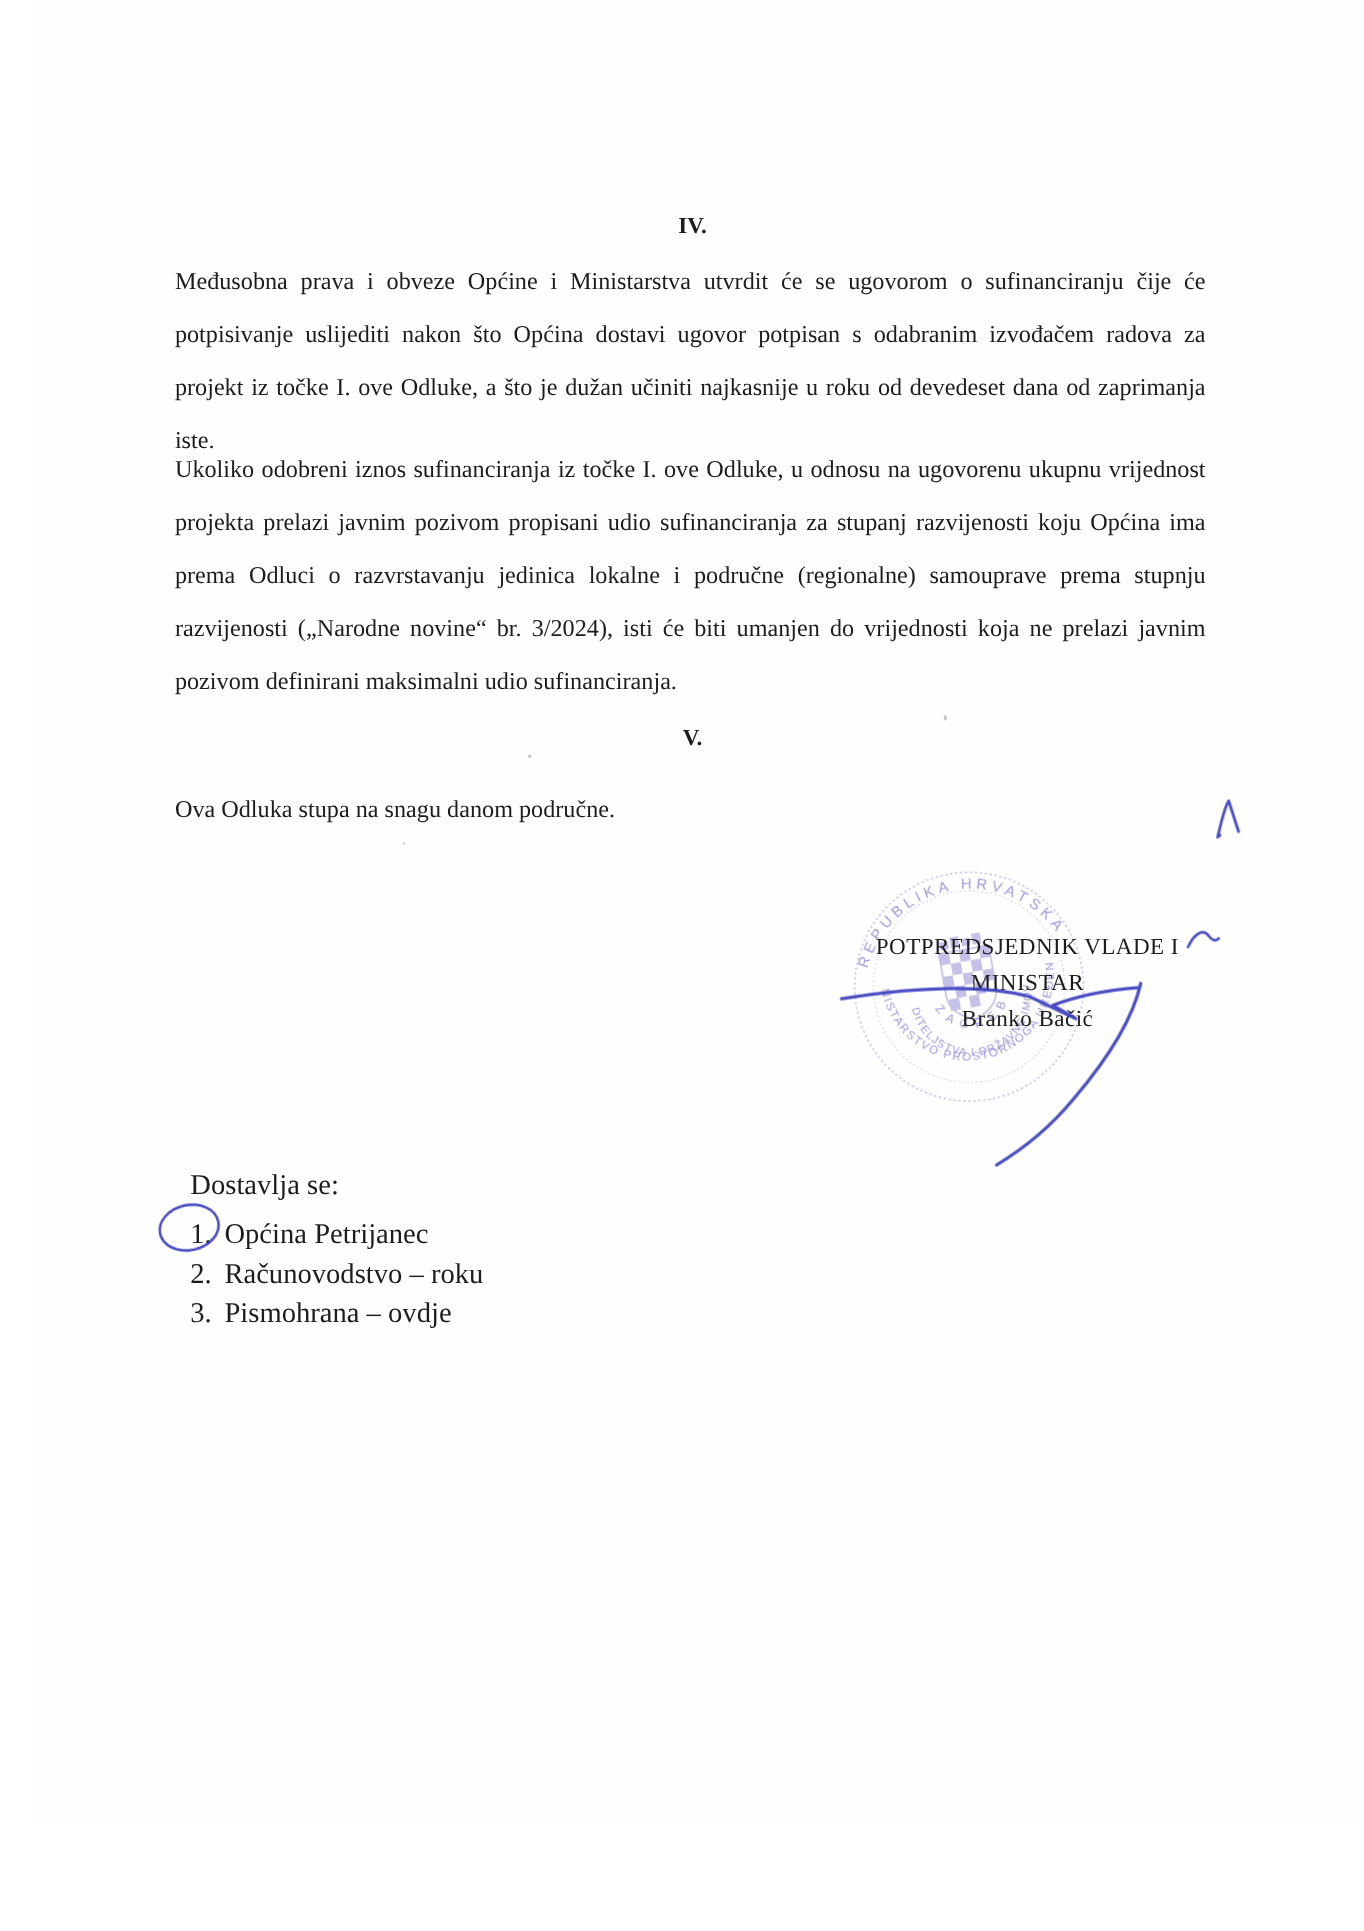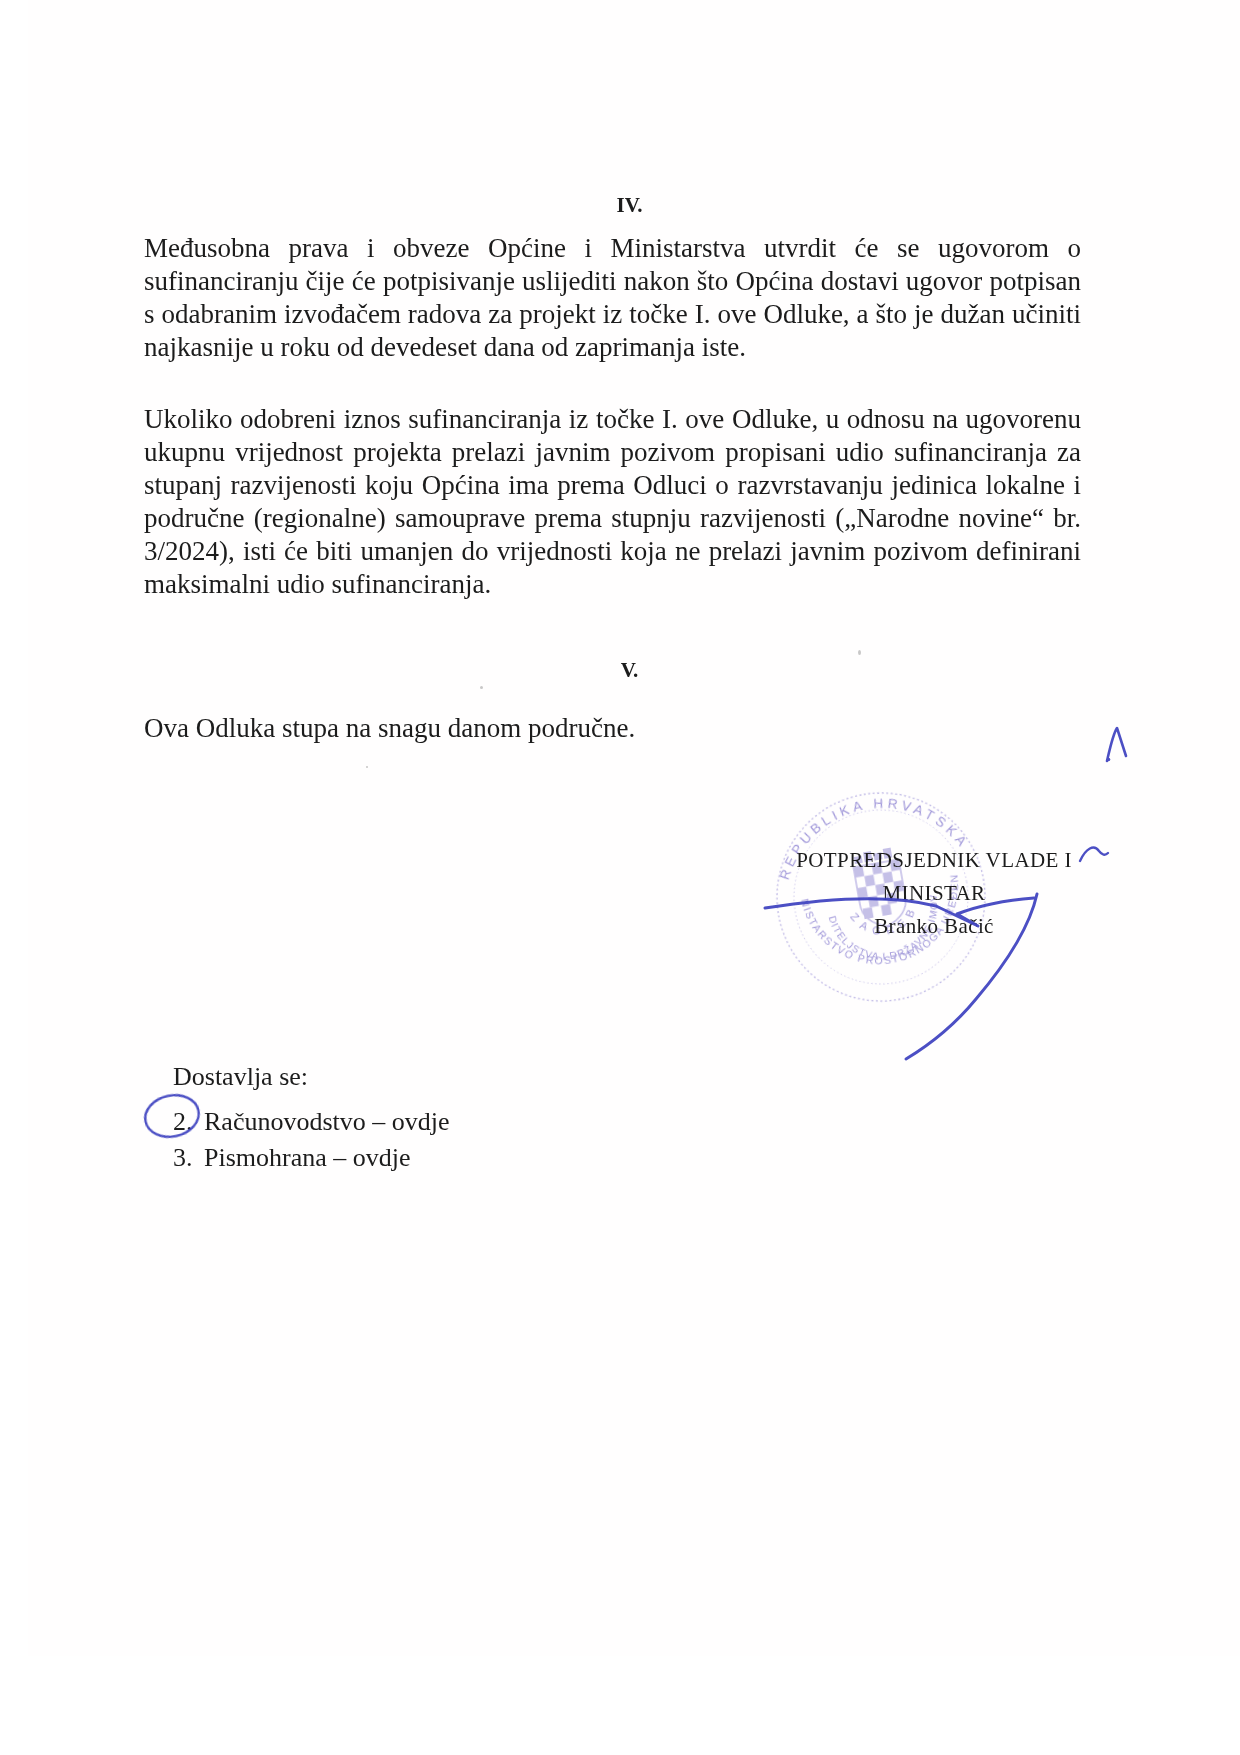--- a/index.html
+++ b/index.html
@@ -10,22 +10,22 @@
     font-family:"Liberation Serif", serif;
     color:#1c1c1c;
     overflow:hidden;
     margin-left:28px;
   }
   .heading{
     position:absolute;left:133px;width:937px;
     text-align:center;font-weight:bold;font-size:21px;
   }
   .para{
-    position:absolute;left:116px;width:937px;
-    font-size:27px;line-height:33px;
+    position:absolute;left:131px;width:937px;
+    font-size:22px;line-height:48px;
     text-align:justify;text-justify:inter-word;
     margin:0;
   }
   .para.nojust{text-align:left;}
   .sig-block{
     position:absolute;left:736px;top:844px;width:340px;
     text-align:center;font-size:21px;line-height:33px;
     letter-spacing:0.4px;
     z-index:2;
   }
@@ -122,21 +122,24 @@
       <path d="M1079,761 C1082,748 1085,734 1089,728 L1098,756" stroke-width="2.6"></path>
       <circle cx="1080.5" cy="759.5" r="1.8" fill="#3c40bf" stroke="none"></circle>
       <path d="M1052,861 C1058,848 1066,844 1071,851 C1074,855 1077,856 1080,853" stroke-width="2.4"></path>
       <ellipse cx="144" cy="1116" rx="27" ry="20.5" transform="rotate(-12 144 1116)" stroke-width="2.4"></ellipse>
     </g>
   </svg>
 
   <div class="dist">
     <div class="dist-heading">Dostavlja se:</div>
     <div class="dist-item">
-      <span class="dist-num">2.</span><span>Računovodstvo – ovdje</span>
+      <span class="dist-num">1.</span><span>Općina Petrijanec</span>
+    </div>
+    <div class="dist-item">
+      <span class="dist-num">2.</span><span>Računovodstvo – roku</span>
     </div>
     <div class="dist-item">
       <span class="dist-num">3.</span><span>Pismohrana – ovdje</span>
     </div>
   </div>
 
   <div class="speck" style="left:830px;top:650px;width:3px;height:5px;"></div>
   <div class="speck" style="left:452px;top:686px;width:3px;height:3px;"></div>
   <div class="speck" style="left:338px;top:766px;width:2px;height:2px;"></div>
   <div class="scan-strip"></div>

